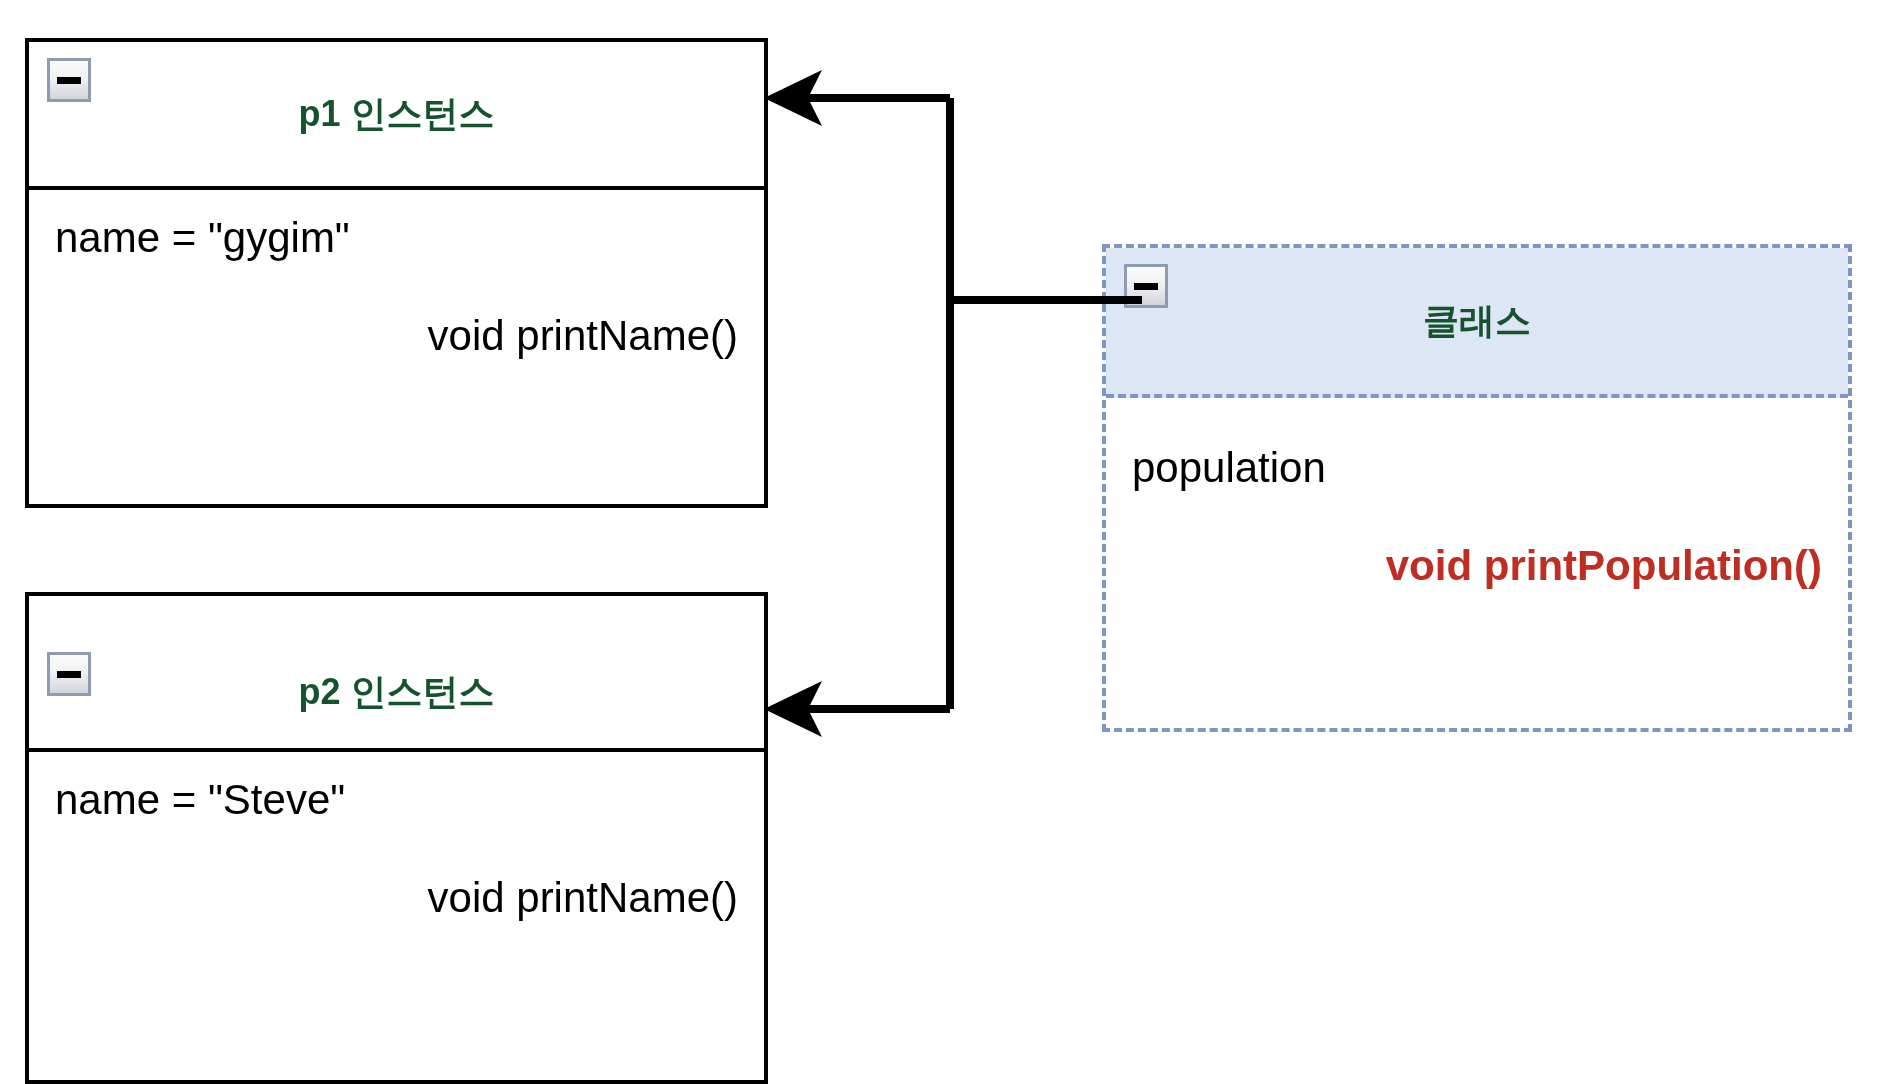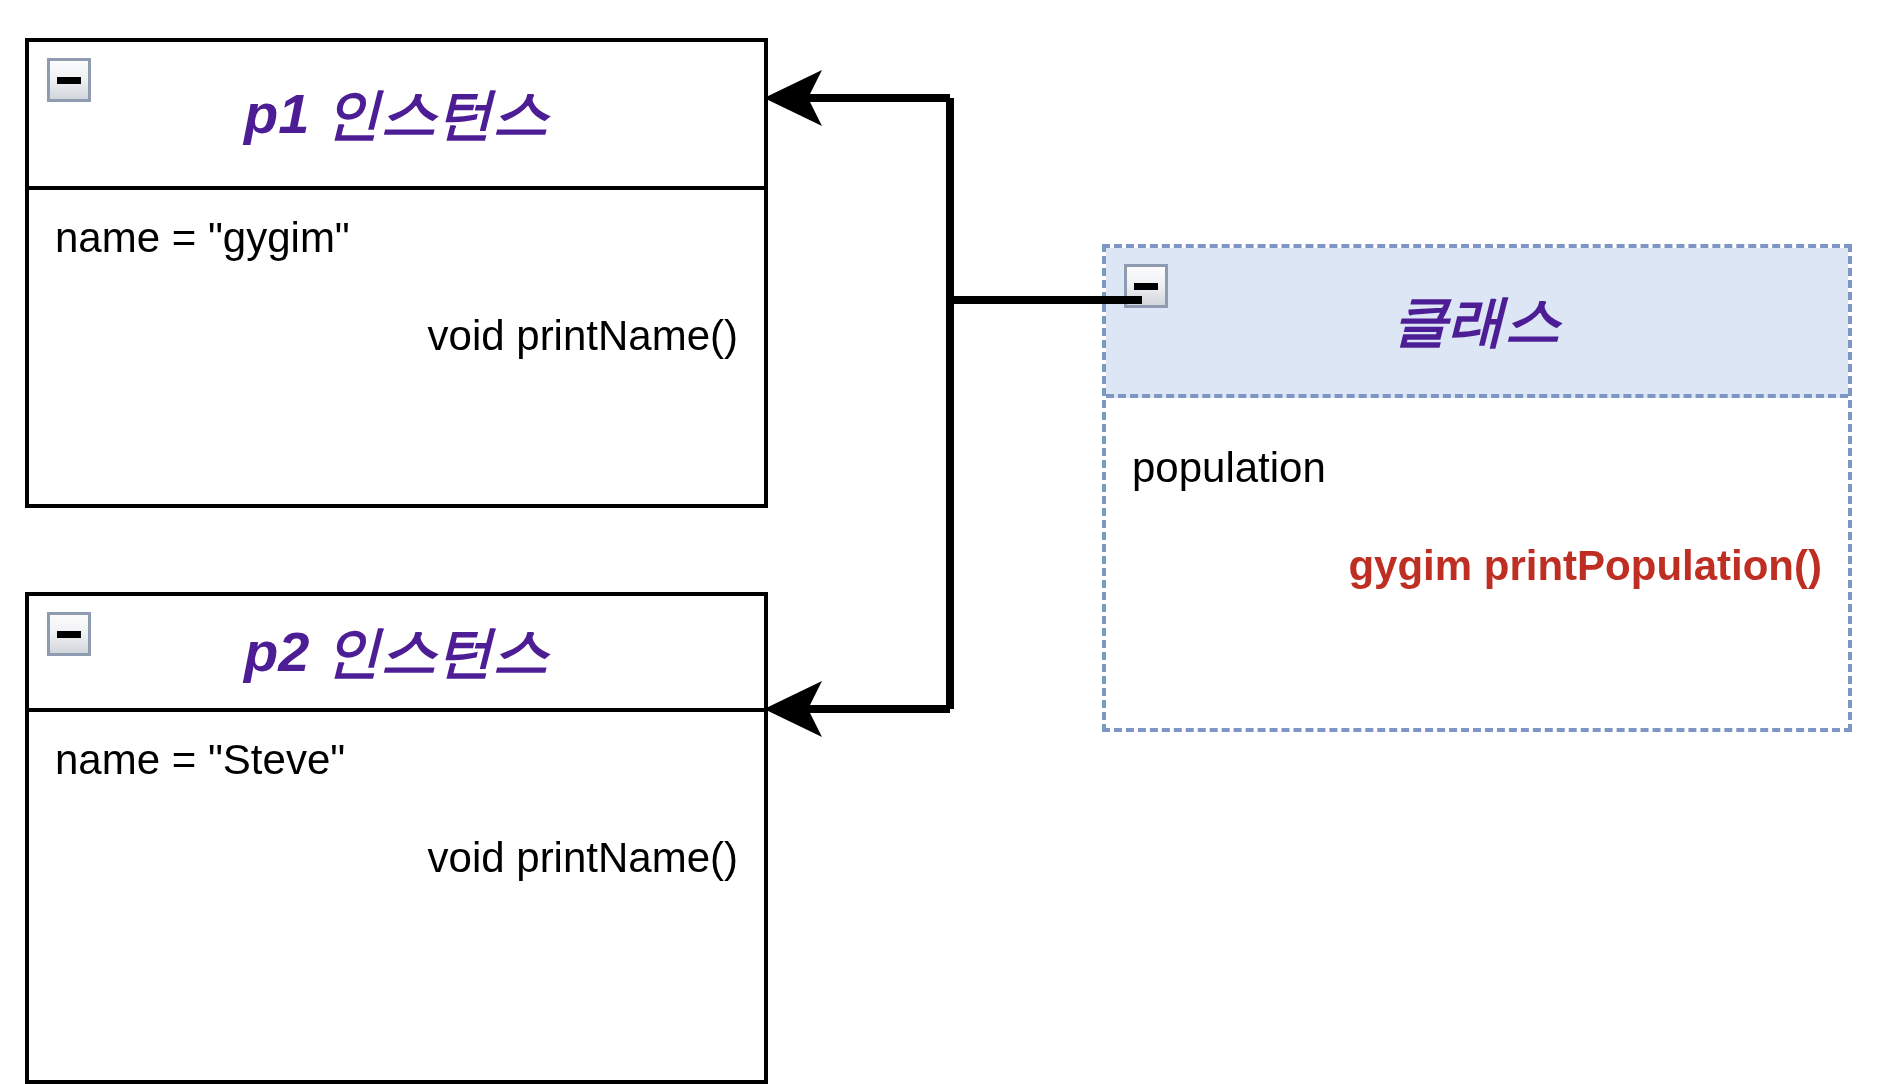--- a/index.html
+++ b/index.html
@@ -43,27 +43,26 @@
     border-bottom: 4px solid #000000;
     background: #ffffff;
   }
   .uml-box.dashed > .box-header {
     border-bottom: 4px dashed #7d96c4;
     background: #dce6f5;
   }
 
   .box-title {
     font-weight: bold;
-    font-size: 56px;
-    color: #4c1d95;
+    font-size: 36px;
+    color: #14532d;
     letter-spacing: 0px;
     line-height: 1;
     text-align: center;
     padding: 0 10px;
-    font-style: italic;
   }
 
   
   .collapse-btn {
     position: absolute;
     left: 18px;
     top: 16px;
     width: 44px;
     height: 44px;
     box-sizing: border-box;
@@ -98,21 +97,21 @@
 
   
   #box-p1 {
     left: 25px; top: 38px; width: 743px; height: 470px;
   }
   #box-p1 > .box-header { height: 148px; }
 
   #box-p2 {
     left: 25px; top: 592px; width: 743px; height: 492px;
   }
-  #box-p2 > .box-header { height: 116px; }
+  #box-p2 > .box-header { height: 116px; margin-top: 40px; }
 
   #box-class {
     left: 1102px; top: 244px; width: 750px; height: 488px;
   }
   #box-class > .box-header { height: 150px; }
   #box-class .box-body { padding-top: 48px; }
 
   
   #connector {
     position: absolute;
@@ -154,21 +153,21 @@
 
   <div class="uml-box dashed" id="box-class">
     <div class="box-header">
       <div class="collapse-btn">
         <span class="bar"></span>
       </div>
       <div class="box-title">클래스</div>
     </div>
     <div class="box-body">
       <div class="member-line">population</div>
-      <div class="member-line last emphasis" id="class-method" style="color: rgb(190, 46, 34);">gygim printPopulation()</div>
+      <div class="member-line last emphasis" id="class-method" style="color: rgb(190, 46, 34);">void printPopulation()</div>
     </div>
   </div>
 
   <svg id="connector" viewBox="0 0 1898 1084" xmlns="http://www.w3.org/2000/svg">
 
     <g stroke="#000000" stroke-width="8" fill="none" stroke-linecap="butt">
 
       <path d="M 1142 300 L 950 300"></path>
 
       <path d="M 950 98 L 950 709"></path>

